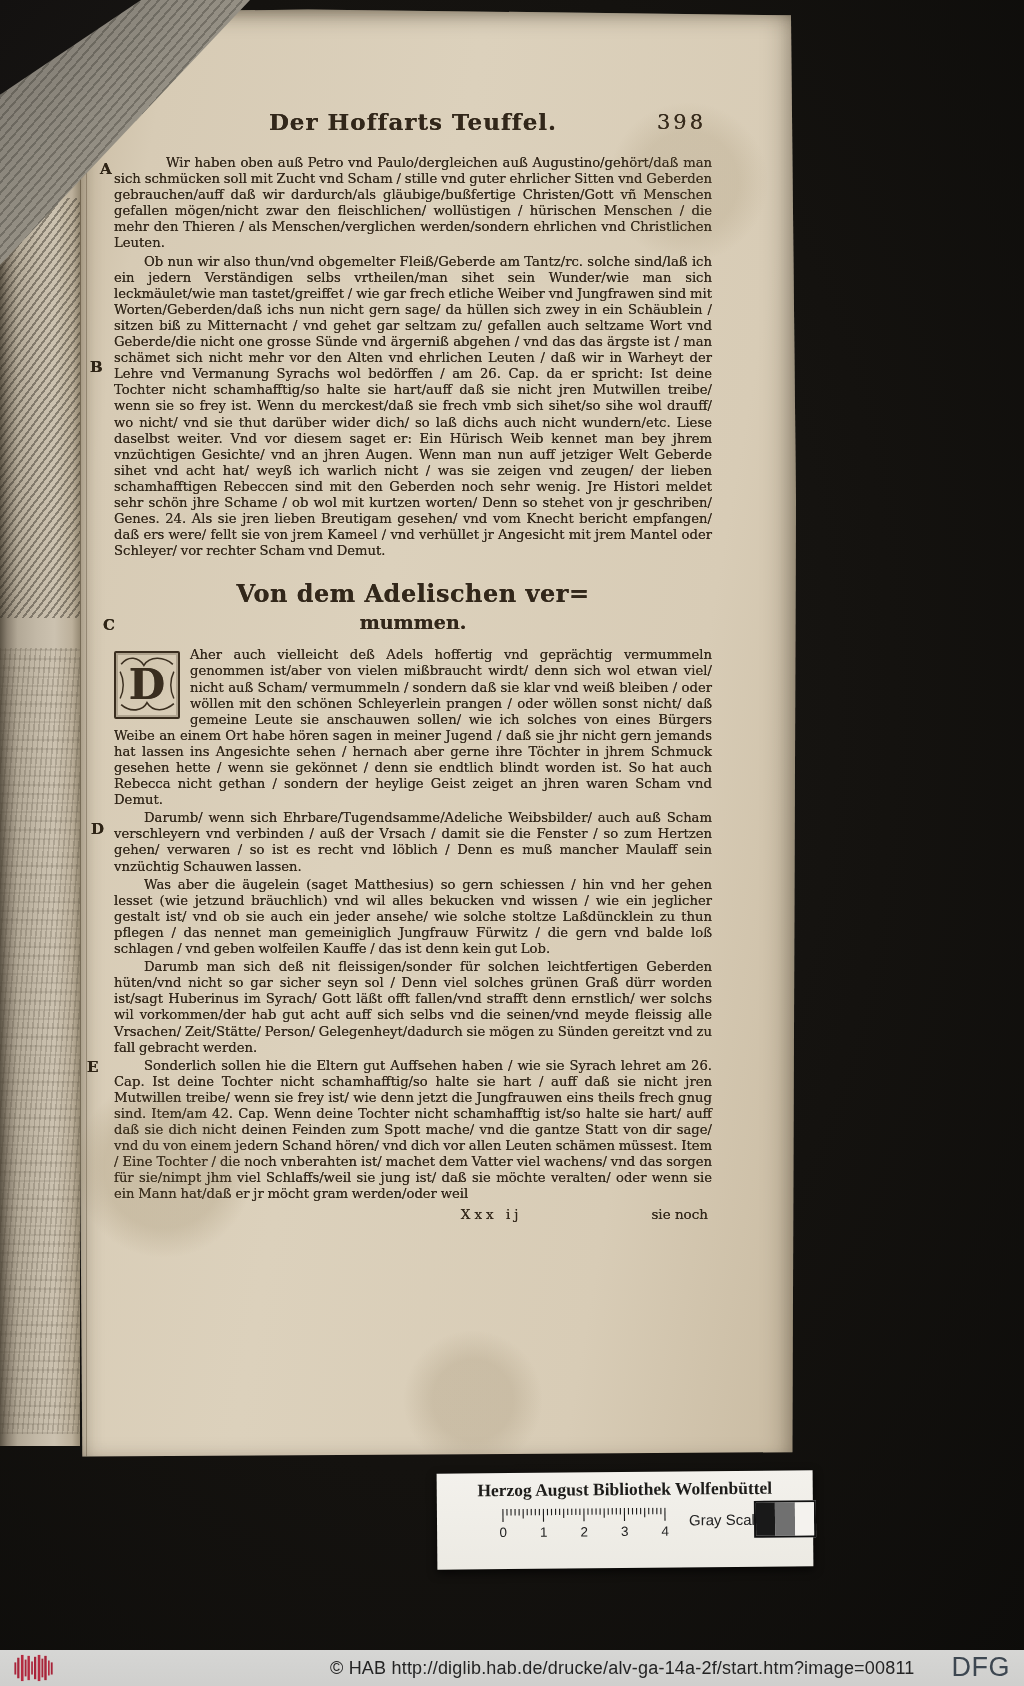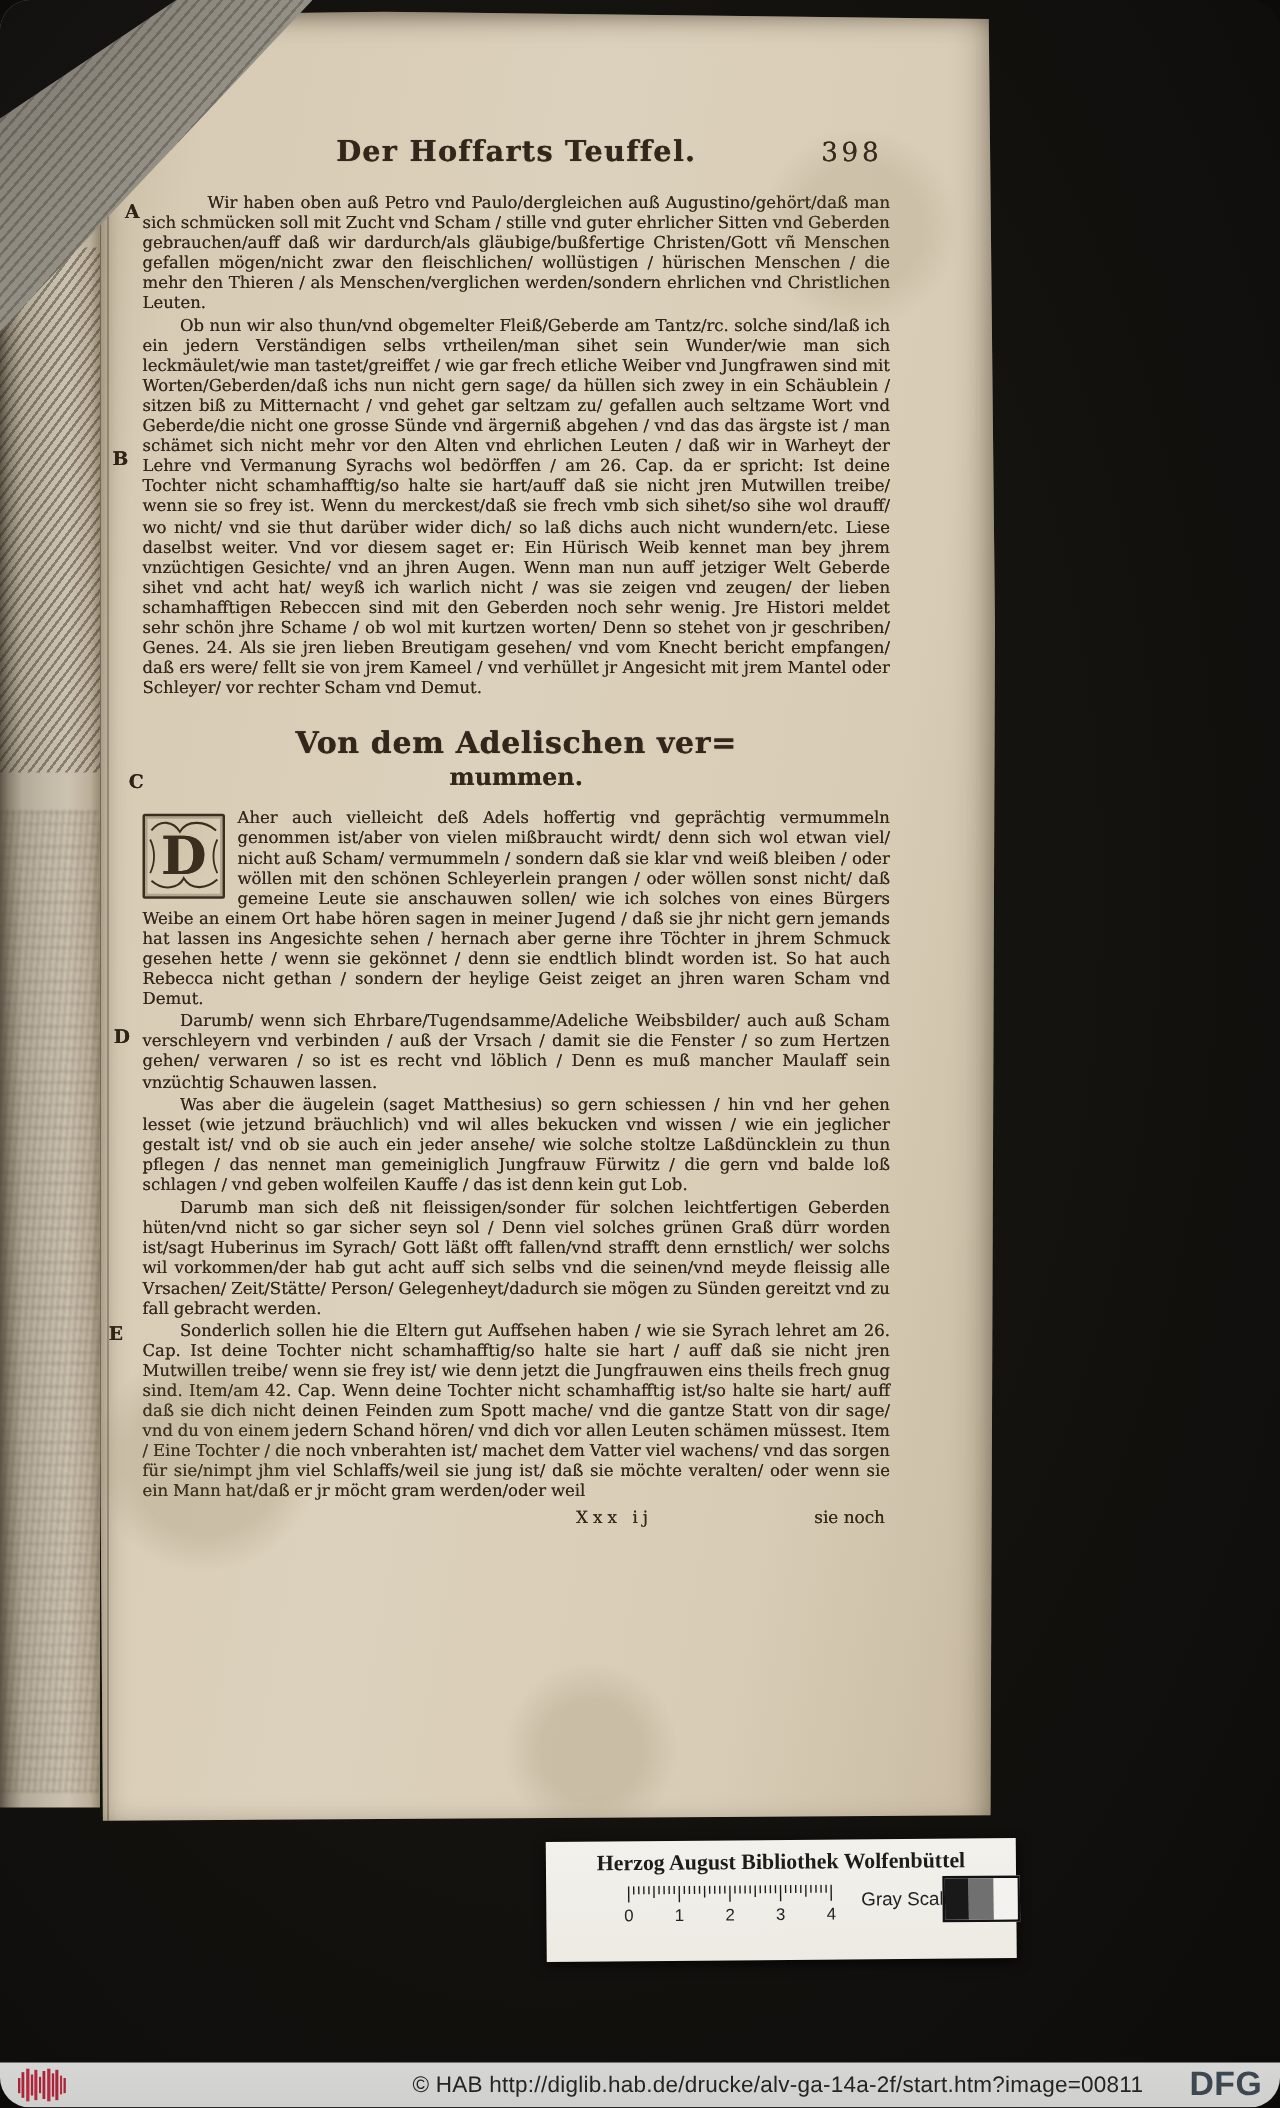--- a/index.html
+++ b/index.html
@@ -1,18 +1,18 @@
 <!DOCTYPE html>
 <html><head>
 <meta charset="utf-8">
 <style>
   html,body{margin:0;padding:0;background:#0c0b0a;}
   #screen{position:relative;width:1024px;height:1686px;overflow:hidden;
     background:radial-gradient(ellipse at 42% 42%, #1c1a17 0%, #14120f 55%, #0d0c0a 100%);
-    font-family:"DejaVu Serif", serif;border-radius:24px;}
+    font-family:"DejaVu Serif", serif;}
 
   
   .underpage-corner{position:absolute;left:0;top:0;width:250px;height:265px;z-index:4;
     clip-path:polygon(0 0,100% 0,0 100%);
     background:linear-gradient(131deg,#7b766e 0%,#938e83 45%,#a39d91 75%,#aba success 100%);
     background:linear-gradient(131deg,#7b766e 0%,#938e83 45%,#a39d91 100%);}
   .underpage-corner::after{content:'';position:absolute;inset:0;
     background:repeating-linear-gradient(131deg, rgba(33,29,24,.34) 0 2px, transparent 2px 7px);
     filter:blur(.5px);opacity:.8;}
   .corner-shadow{position:absolute;left:0;top:0;width:235px;height:148px;z-index:5;
@@ -95,21 +95,21 @@
     border:2.5px solid #111;display:flex;background:#fff;}
   .patch{flex:1;} .patch-black{background:#191919;} .patch-gray{background:#707070;} .patch-white{background:#f4f2ee;}
 
   
   .footer-bar{position:absolute;left:0;bottom:0;width:1024px;height:36px;z-index:7;
     background:linear-gradient(180deg,#d6d6d4,#cfcfcd);font-family:"Liberation Sans", sans-serif;}
   .hab-logo{position:absolute;left:12px;top:4px;}
   .url-text{position:absolute;left:330px;top:50%;transform:translateY(-50%);
     font-size:18px;color:#242424;letter-spacing:.2px;white-space:nowrap;}
   .dfg-logo{position:absolute;right:14px;top:50%;transform:translateY(-52%);
-    font-size:27px;font-weight:bold;color:#3d4751;letter-spacing:.5px;}
+    font-size:27px;font-weight:normal;color:#3d4751;letter-spacing:.5px;}
 </style>
 </head>
 <body>
 
 <div id="screen">
 
   <div class="fore-edge">
     <div class="marks-top"></div>
     <div class="marks-bottom"></div>
   </div>

